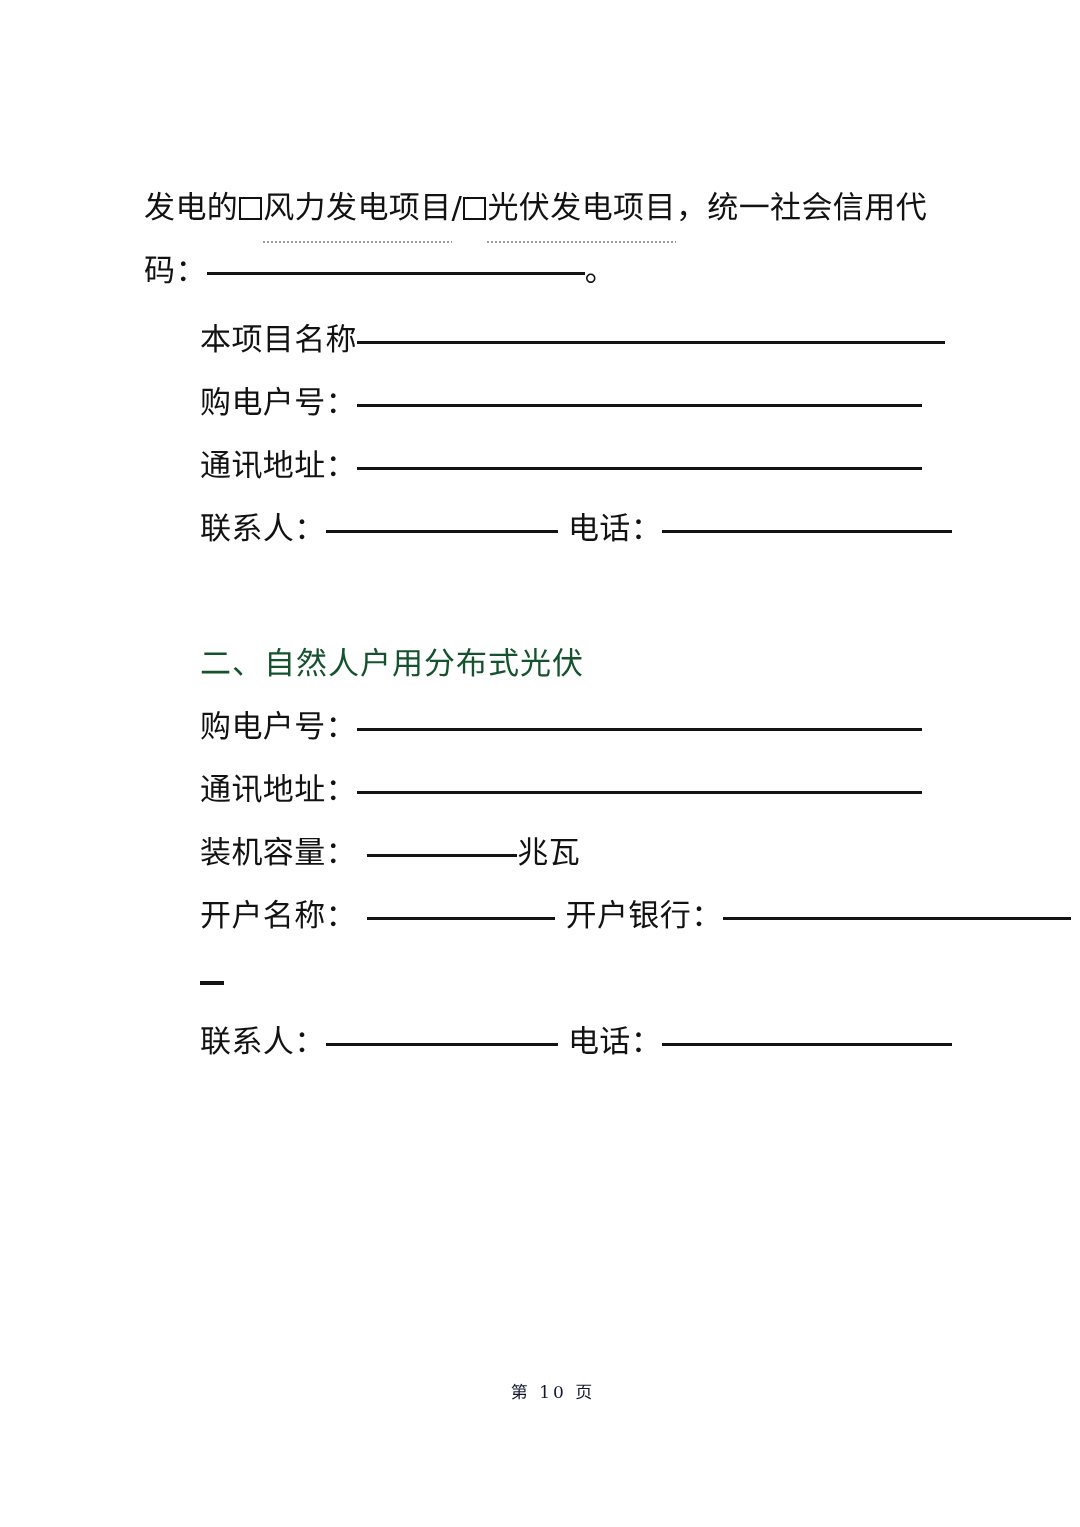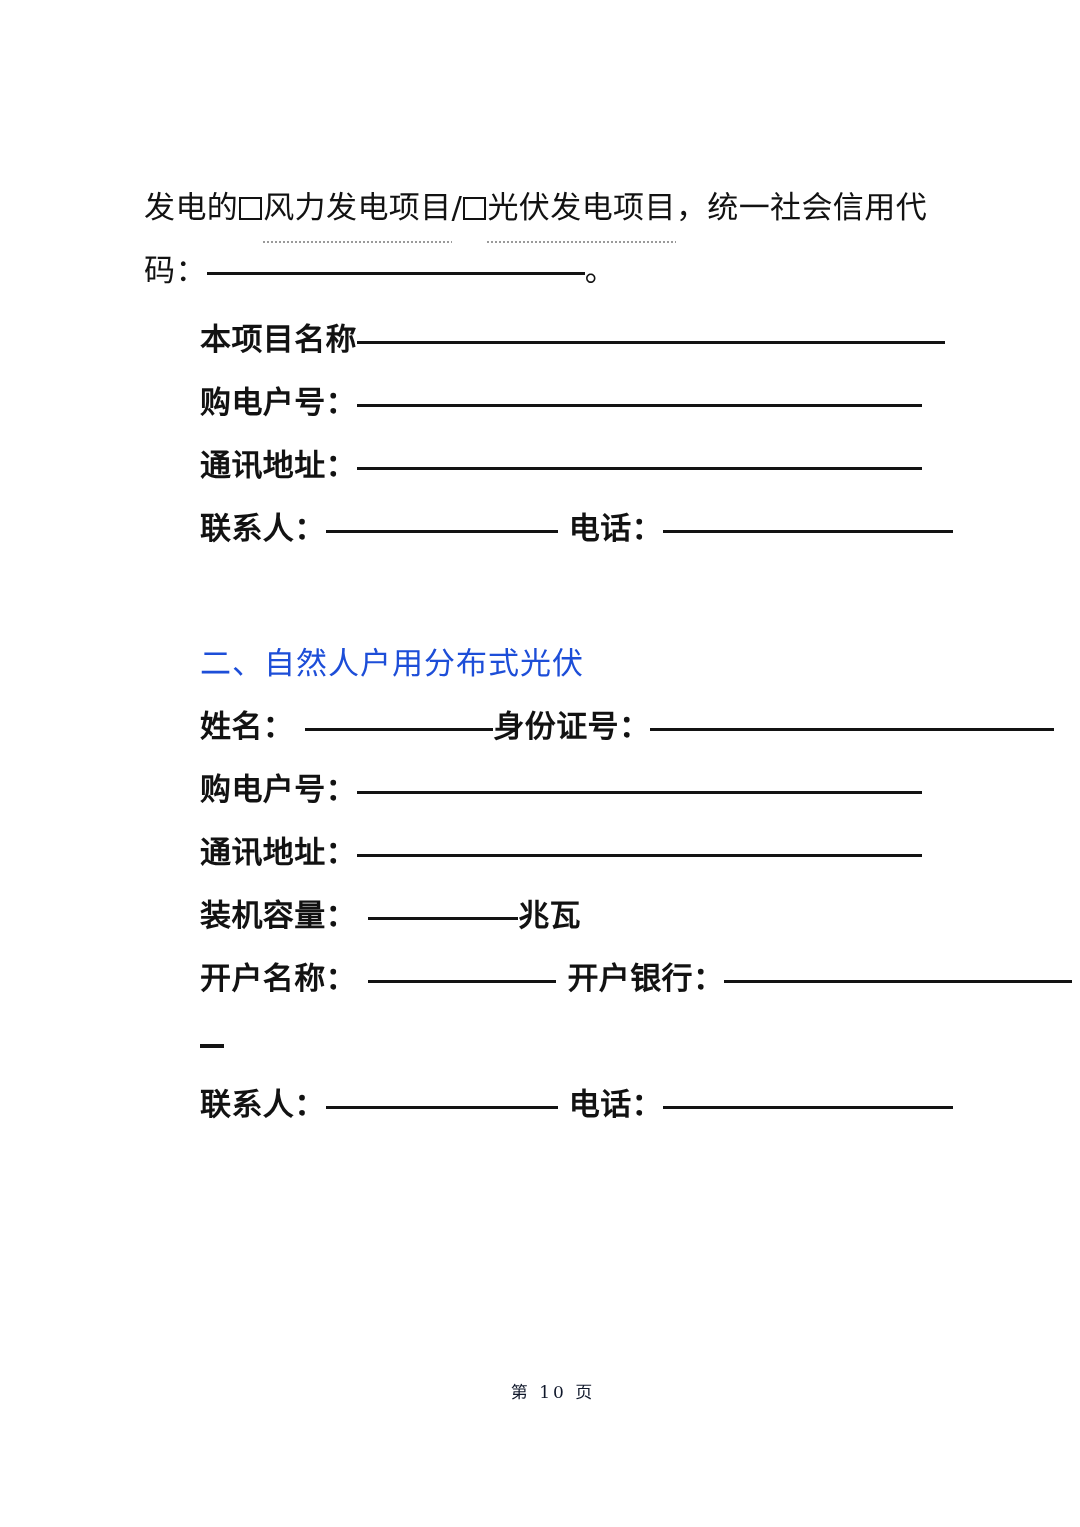--- a/index.html
+++ b/index.html
@@ -33,21 +33,21 @@
   }
 
   .para {
     font-size: 31px;
     line-height: 63px;
     letter-spacing: 0.4px;
     white-space: nowrap;
     color: #121212;
   }
 
-  .para.indent  { margin-left: 56px; font-weight: bold; }
+  .para.indent  { margin-left: 56px; }
   .para.wrap    { white-space: normal; }
 
   
   .gap-sm { height: 6px; }
   .gap-lg { height: 72px; }
 
   
   .checkbox {
     display: inline-block;
     width: 23px;
@@ -103,21 +103,21 @@
     border-bottom: 4px solid #131313;
     vertical-align: 4px;
   }
 
   .sec-head {
     font-size: 31px;
     line-height: 63px;
     letter-spacing: 1px;
     margin-left: 56px;
     white-space: nowrap;
-    color: #1d4ed8;
+    color: #14532d;
   }
 
   
   .footer {
     position: absolute;
     left: 0;
     right: 0;
     top: 1378px;
     text-align: center;
     font-size: 17px;
@@ -157,23 +157,20 @@
     </div>
 
     <div class="para indent">
       <span>联系人：</span><span class="blank u-lg"></span>&nbsp;<span>电话：</span><span class="blank u-xl"></span>
     </div>
 
     <div class="gap-lg"></div>
 
     <div class="sec-head">二、自然人户用分布式光伏</div>
 
-    <div class="para indent">
-      <span>姓名：</span>&nbsp;<span class="blank u-md"></span><span>身份证号：</span><span class="blank u-w2"></span>
-    </div>
 
     <div class="para indent">
       <span>购电户号：</span><span class="blank u-w3"></span>
     </div>
 
     <div class="para indent">
       <span>通讯地址：</span><span class="blank u-w3"></span>
     </div>
 
     <div class="para indent">

